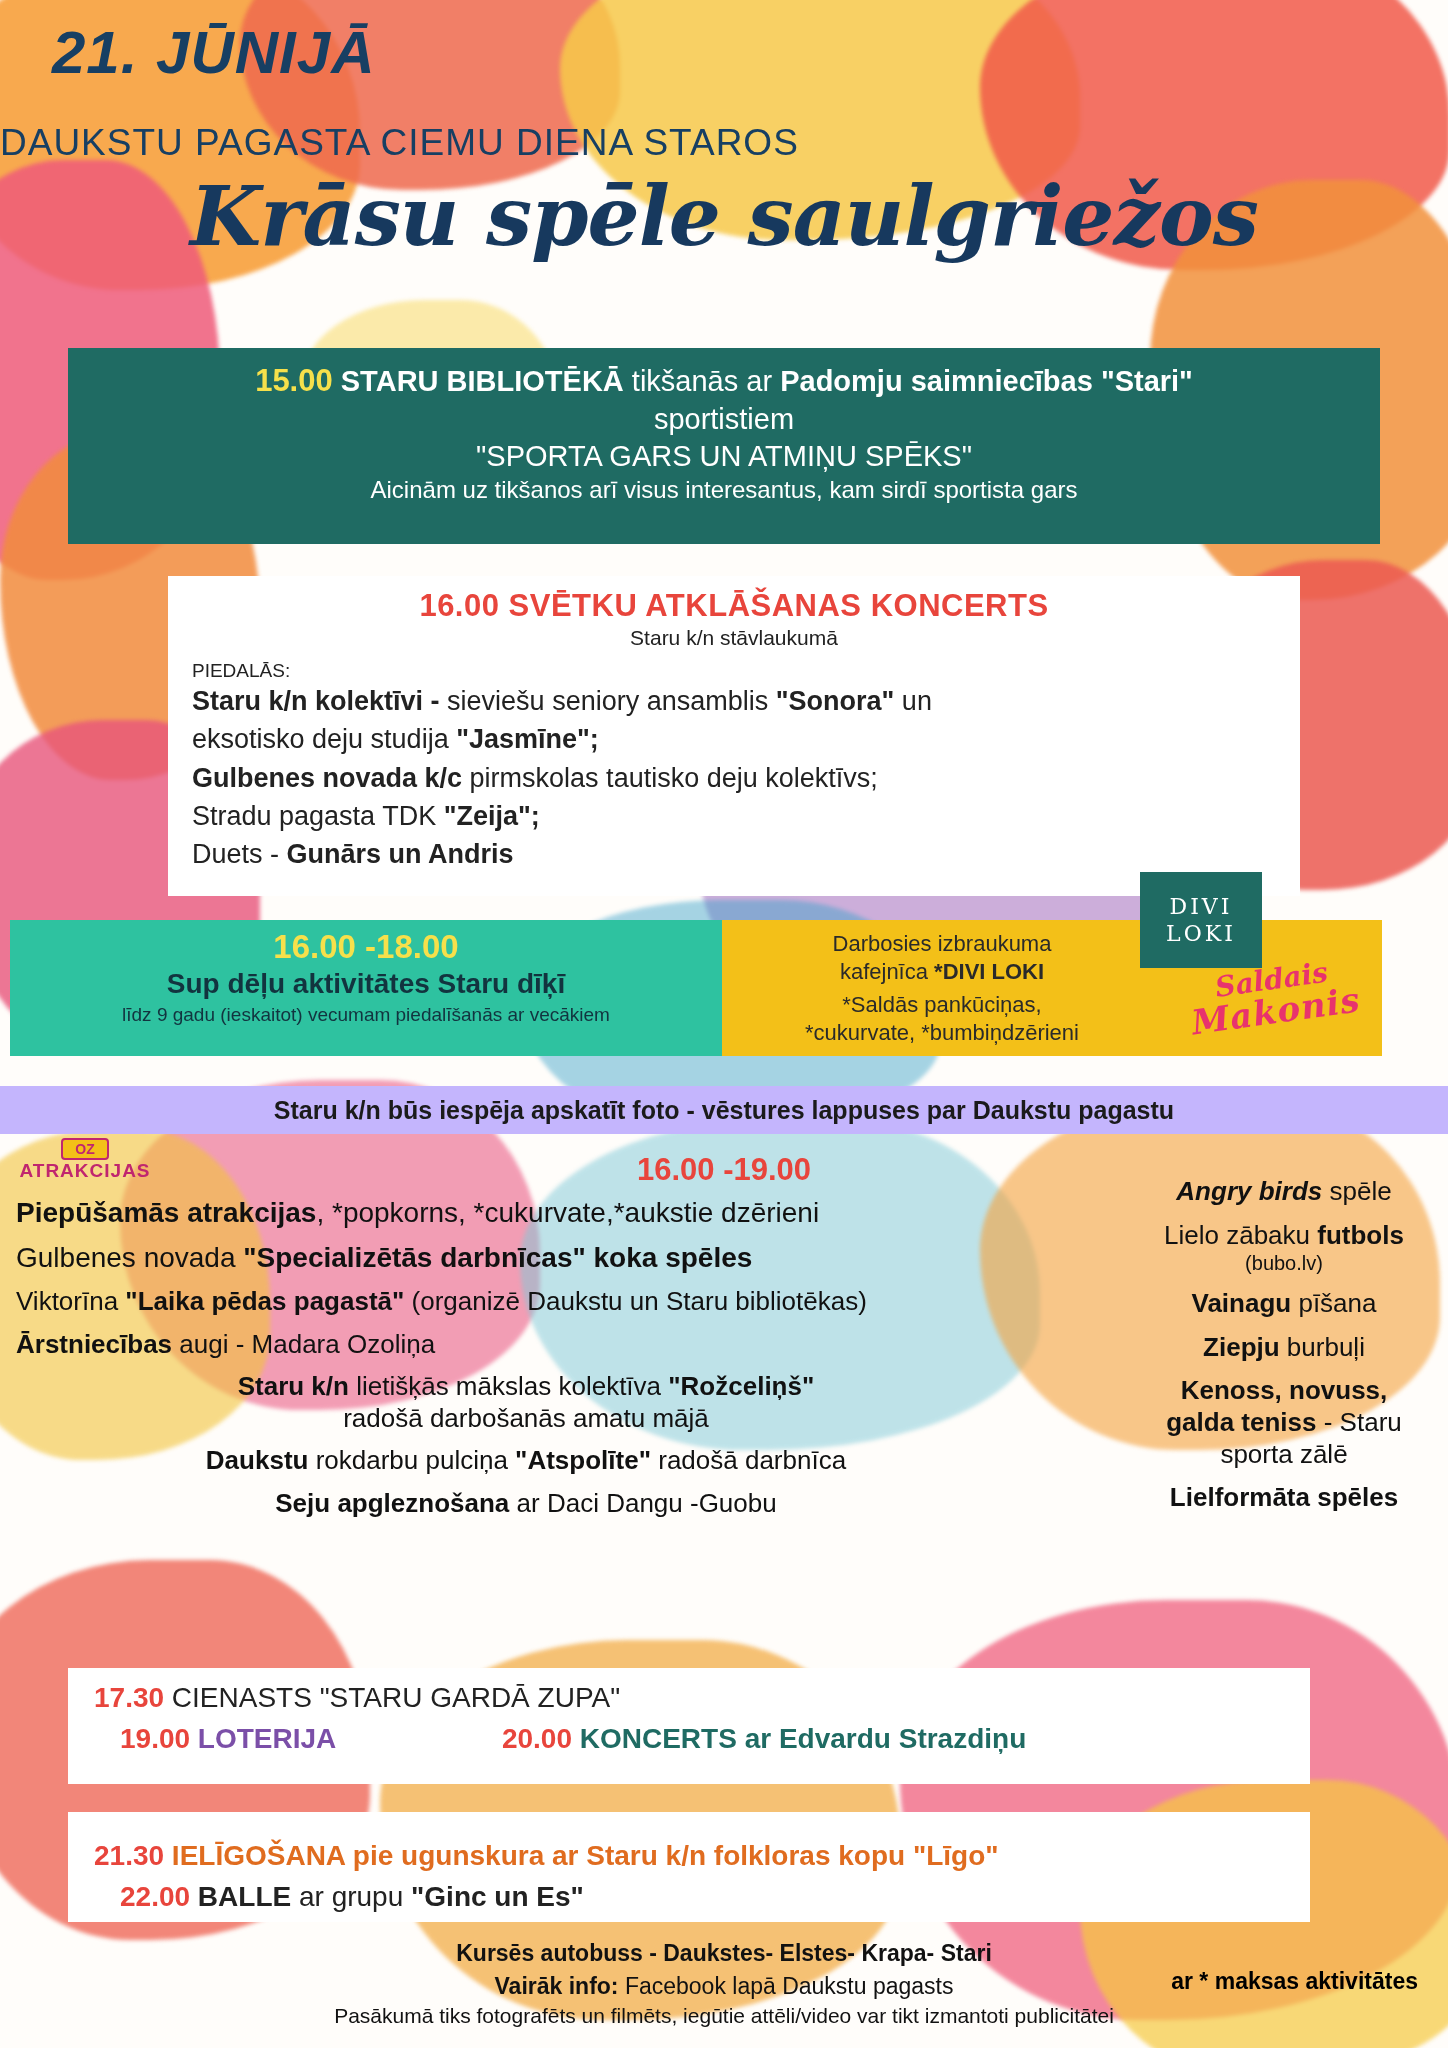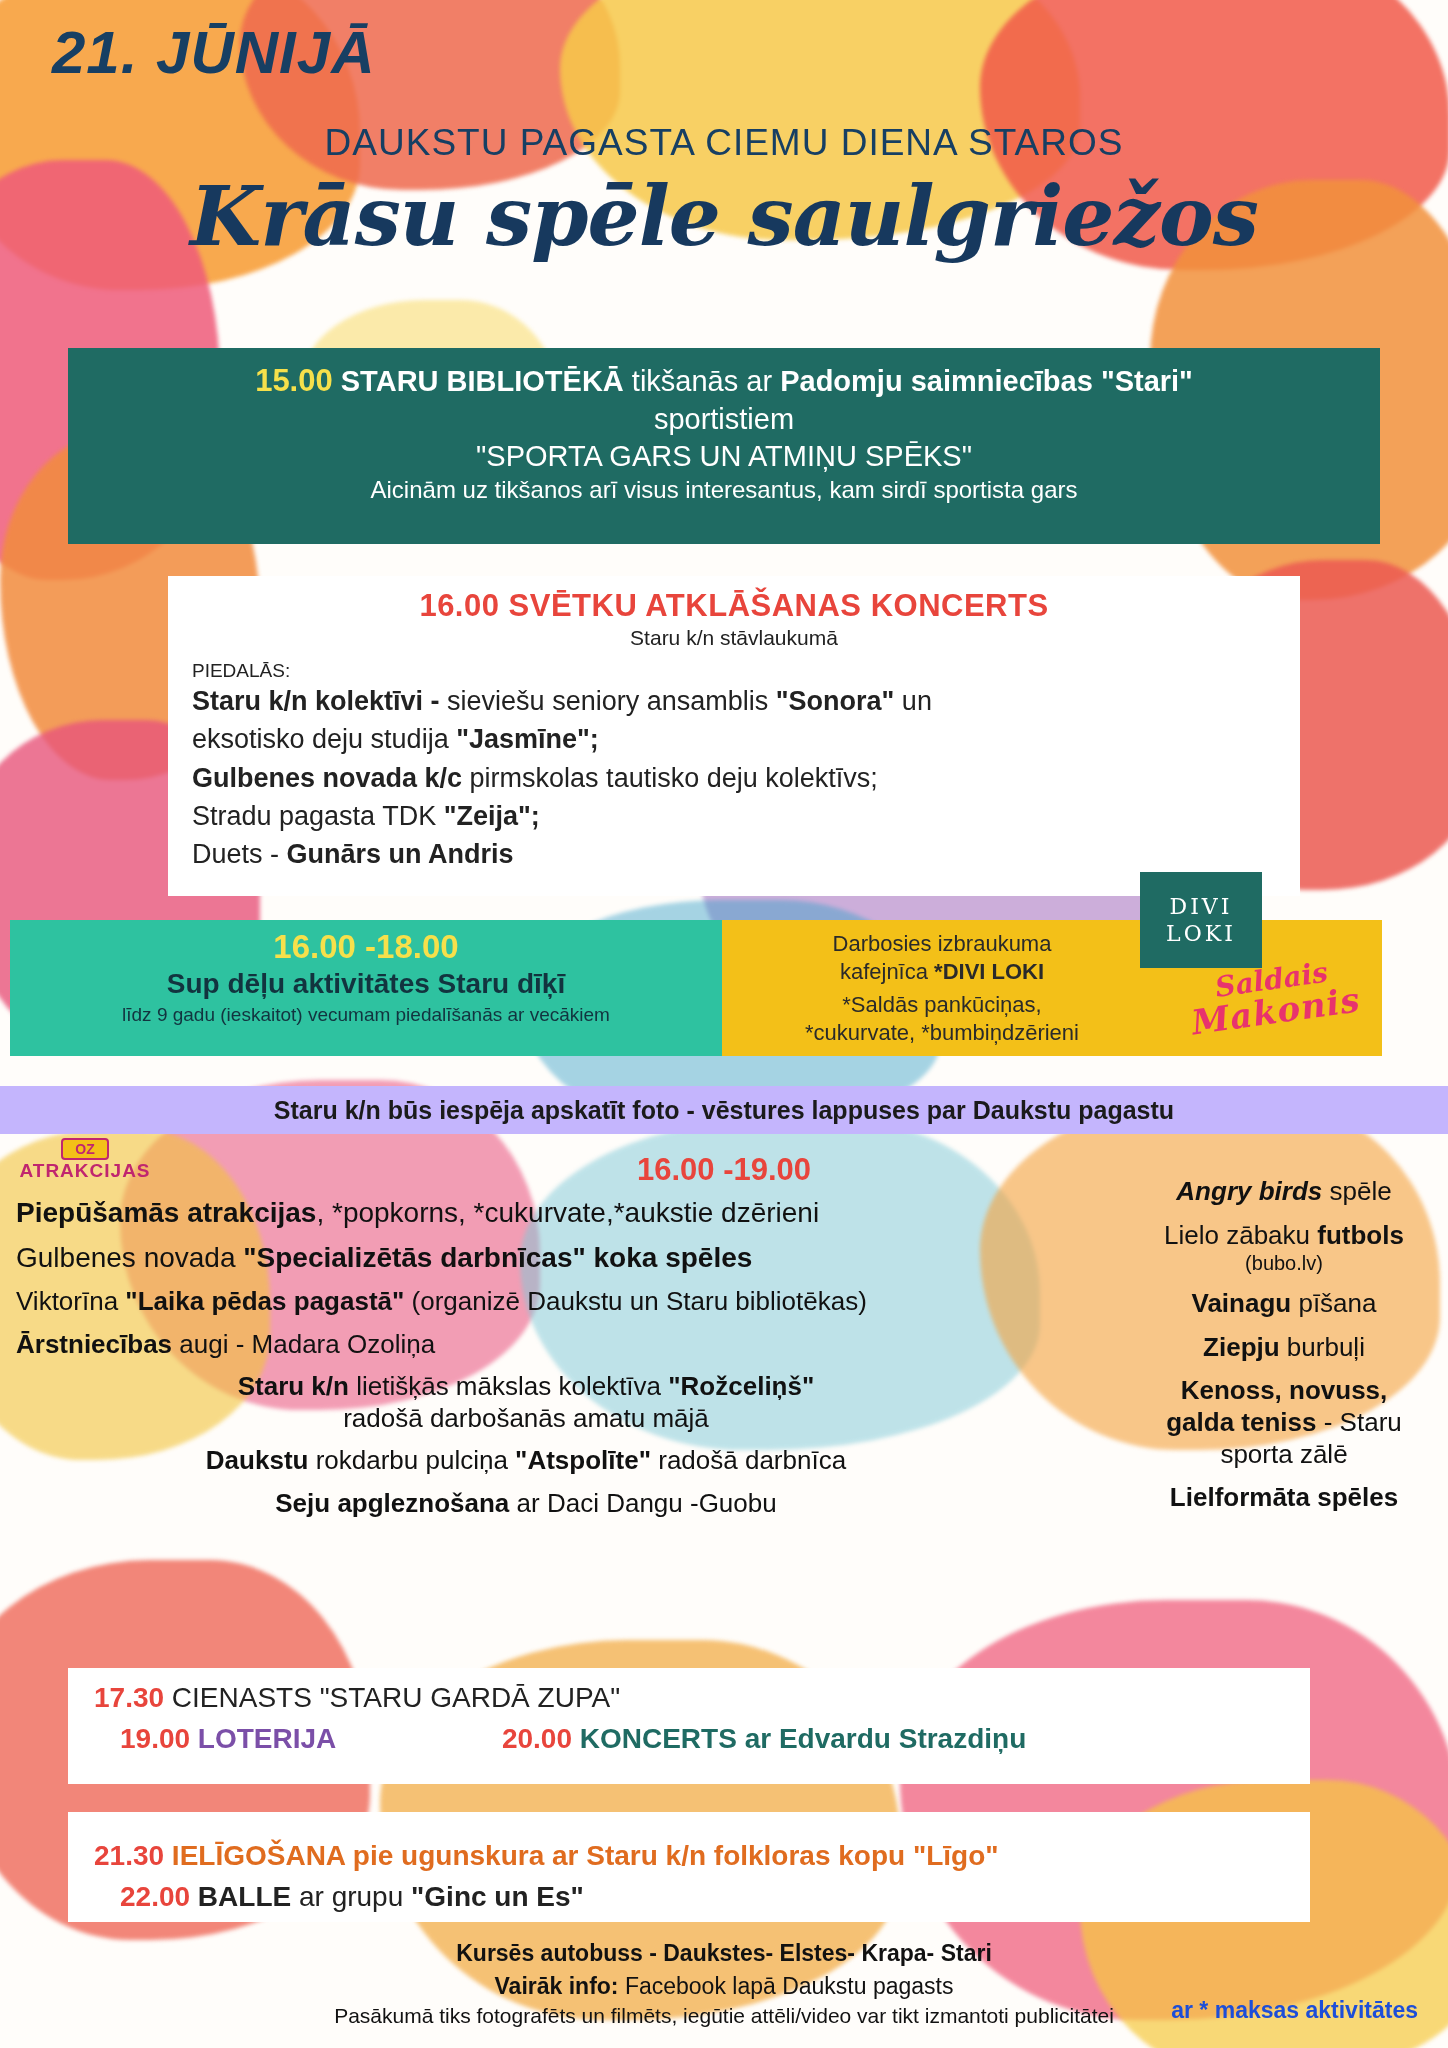--- a/index.html
+++ b/index.html
@@ -36,21 +36,21 @@
 
   .page{position:relative;z-index:2;width:1448px;height:2048px;}
 
   
   .hdr-date{
     position:absolute;left:52px;top:18px;
     font-size:60px;font-weight:bold;font-style:italic;color:#173f63;
     letter-spacing:1px;
   }
   .hdr-sub{
-    position:absolute;left:0;right:0;top:122px;text-align:center;
+    position:absolute;left:0;right:0;top:122px;text-align:left;
     font-size:37px;color:#173f63;letter-spacing:1px;
   }
   .hdr-script{
     position:absolute;left:0;right:0;top:168px;text-align:center;
     font-family:"DejaVu Serif", serif;
     font-size:82px;font-style:italic;font-weight:bold;color:#17395e;
     letter-spacing:-1px;
   }
 
   
@@ -159,21 +159,21 @@
 
   
   .footer{
     position:absolute;left:0;right:0;top:1940px;text-align:center;color:#111;
   }
   .foot1{font-size:23px;font-weight:bold;}
   .foot2{font-size:23px;margin-top:6px;}
   .foot2 b{font-weight:bold;color:#111;}
   .foot3{font-size:21px;margin-top:4px;}
   .foot-right{
-    position:absolute;right:30px;top:1968px;font-size:23px;font-weight:bold;color:#1d4ed8;margin-top:29px;
+    position:absolute;right:30px;top:1968px;font-size:23px;font-weight:bold;color:#000000;
   }
 </style>
 </head>
 <body>
 
 <div class="bg">
   <div class="blob b1"></div>
     <div class="blob b2"></div>
     <div class="blob b3"></div>
   <div class="blob b4"></div>

